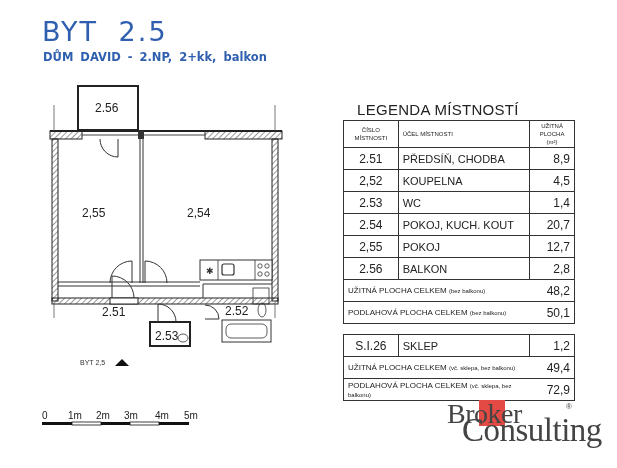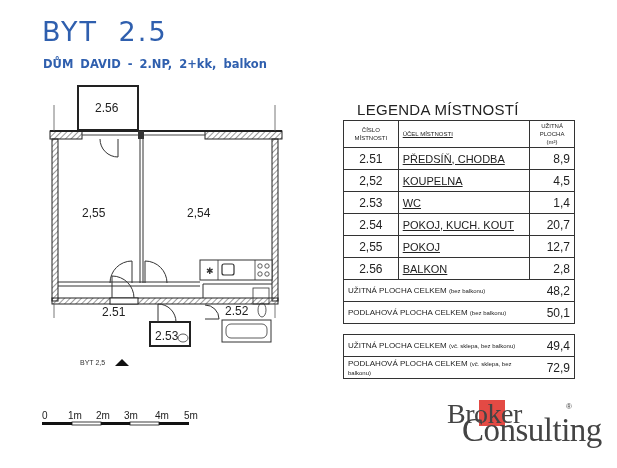--- a/index.html
+++ b/index.html
@@ -1,27 +1,27 @@
 <!DOCTYPE html>
 <html><head>
 <meta charset="utf-8">
 <style>
   html, body { margin: 0; padding: 0; }
   body { width: 617px; height: 468px; background: #ffffff; position: relative; overflow: hidden; font-family: "Liberation Sans", sans-serif; color: #222; }
   .abs { position: absolute; }
   .title { left: 42px; top: 16px; font-family: "DejaVu Sans", sans-serif; font-weight: normal; font-size: 27px; color: #2f5fae; letter-spacing: 2px; word-spacing: 10px; }
-  .subtitle { left: 43px; top: 57px; font-family: "DejaVu Sans", sans-serif; font-weight: bold; font-size: 11.5px; color: #2f5fae; word-spacing: 3px; }
+  .subtitle { left: 43px; top: 50px; font-family: "DejaVu Sans", sans-serif; font-weight: bold; font-size: 11.5px; color: #2f5fae; word-spacing: 3px; }
   .plan { left: 0; top: 0; }
   .room-label { font-size: 12px; fill: #222; font-family: "Liberation Sans", sans-serif; }
   .legend-title { left: 357px; top: 101px; font-size: 15px; color: #222; letter-spacing: 0.3px; }
   table.legend { position: absolute; border-collapse: collapse; font-family: "Liberation Sans", sans-serif; }
   table.legend td { border: 1.5px solid #333; padding: 0 4px; height: 21px; font-size: 11px; }
   .hdr td { height: 26px !important; font-size: 6px !important; line-height: 8px; }
   .c1 { width: 46px; text-align: center; font-size: 12px !important; }
-  .c2 { width: 124px; text-align: left; text-decoration: underline; }
+  .c2 { width: 124px; text-align: left; }
   .c3 { width: 36px; text-align: right; font-size: 12px !important; }
   .sumlabel { font-size: 8px !important; }
   .sumlabel small { font-size: 6px; }
   .logo { left: 440px; top: 400px; width: 170px; height: 60px; }
   .logo .red { position: absolute; left: 39px; top: 0; width: 26px; height: 26px; background: #e34a44; }
   .logo .broker { position: absolute; left: 7px; top: -2px; font-family: "Liberation Serif", serif; font-size: 28px; color: #444; letter-spacing: -0.5px; }
   .logo .consulting { position: absolute; left: 22px; top: 12px; font-family: "Liberation Serif", serif; font-size: 33px; color: #444; letter-spacing: -0.5px; }
   .logo .reg { position: absolute; left: 126px; top: 2px; font-size: 8px; color: #444; }
   .scale-lbl { font-size: 10px; fill: #222; font-family: "Liberation Sans", sans-serif; }
 </style>
@@ -164,20 +164,25 @@
   </tr>
   <tr>
     <td colspan="2" class="sumlabel" style="border-right:none;"><span>PODLAHOVÁ PLOCHA CELKEM</span> <small>(bez balkonu)</small></td>
     <td class="c3" style="border-left:none;margin-top:10px;">50,1</td>
   </tr>
 </tbody>
   </table>
 
 <table class="legend" style="left:343px; top:334px; width:232px;">
   <tbody>
+      <tr>
+        <td class="c1">S.I.26</td>
+        <td class="c2">SKLEP</td>
+        <td class="c3">1,2</td>
+      </tr>
   <tr>
     <td colspan="2" class="sumlabel" style="border-right:none;"><span>UŽITNÁ PLOCHA CELKEM</span> <small>(vč. sklepa, bez balkonu)</small></td>
     <td class="c3" style="border-left:none;">49,4</td>
   </tr>
   <tr>
     <td colspan="2" class="sumlabel" style="border-right:none;"><span>PODLAHOVÁ PLOCHA CELKEM</span> <small>(vč. sklepa, bez balkonu)</small></td>
     <td class="c3" style="border-left:none;">72,9</td>
   </tr>
 </tbody>
   </table>

